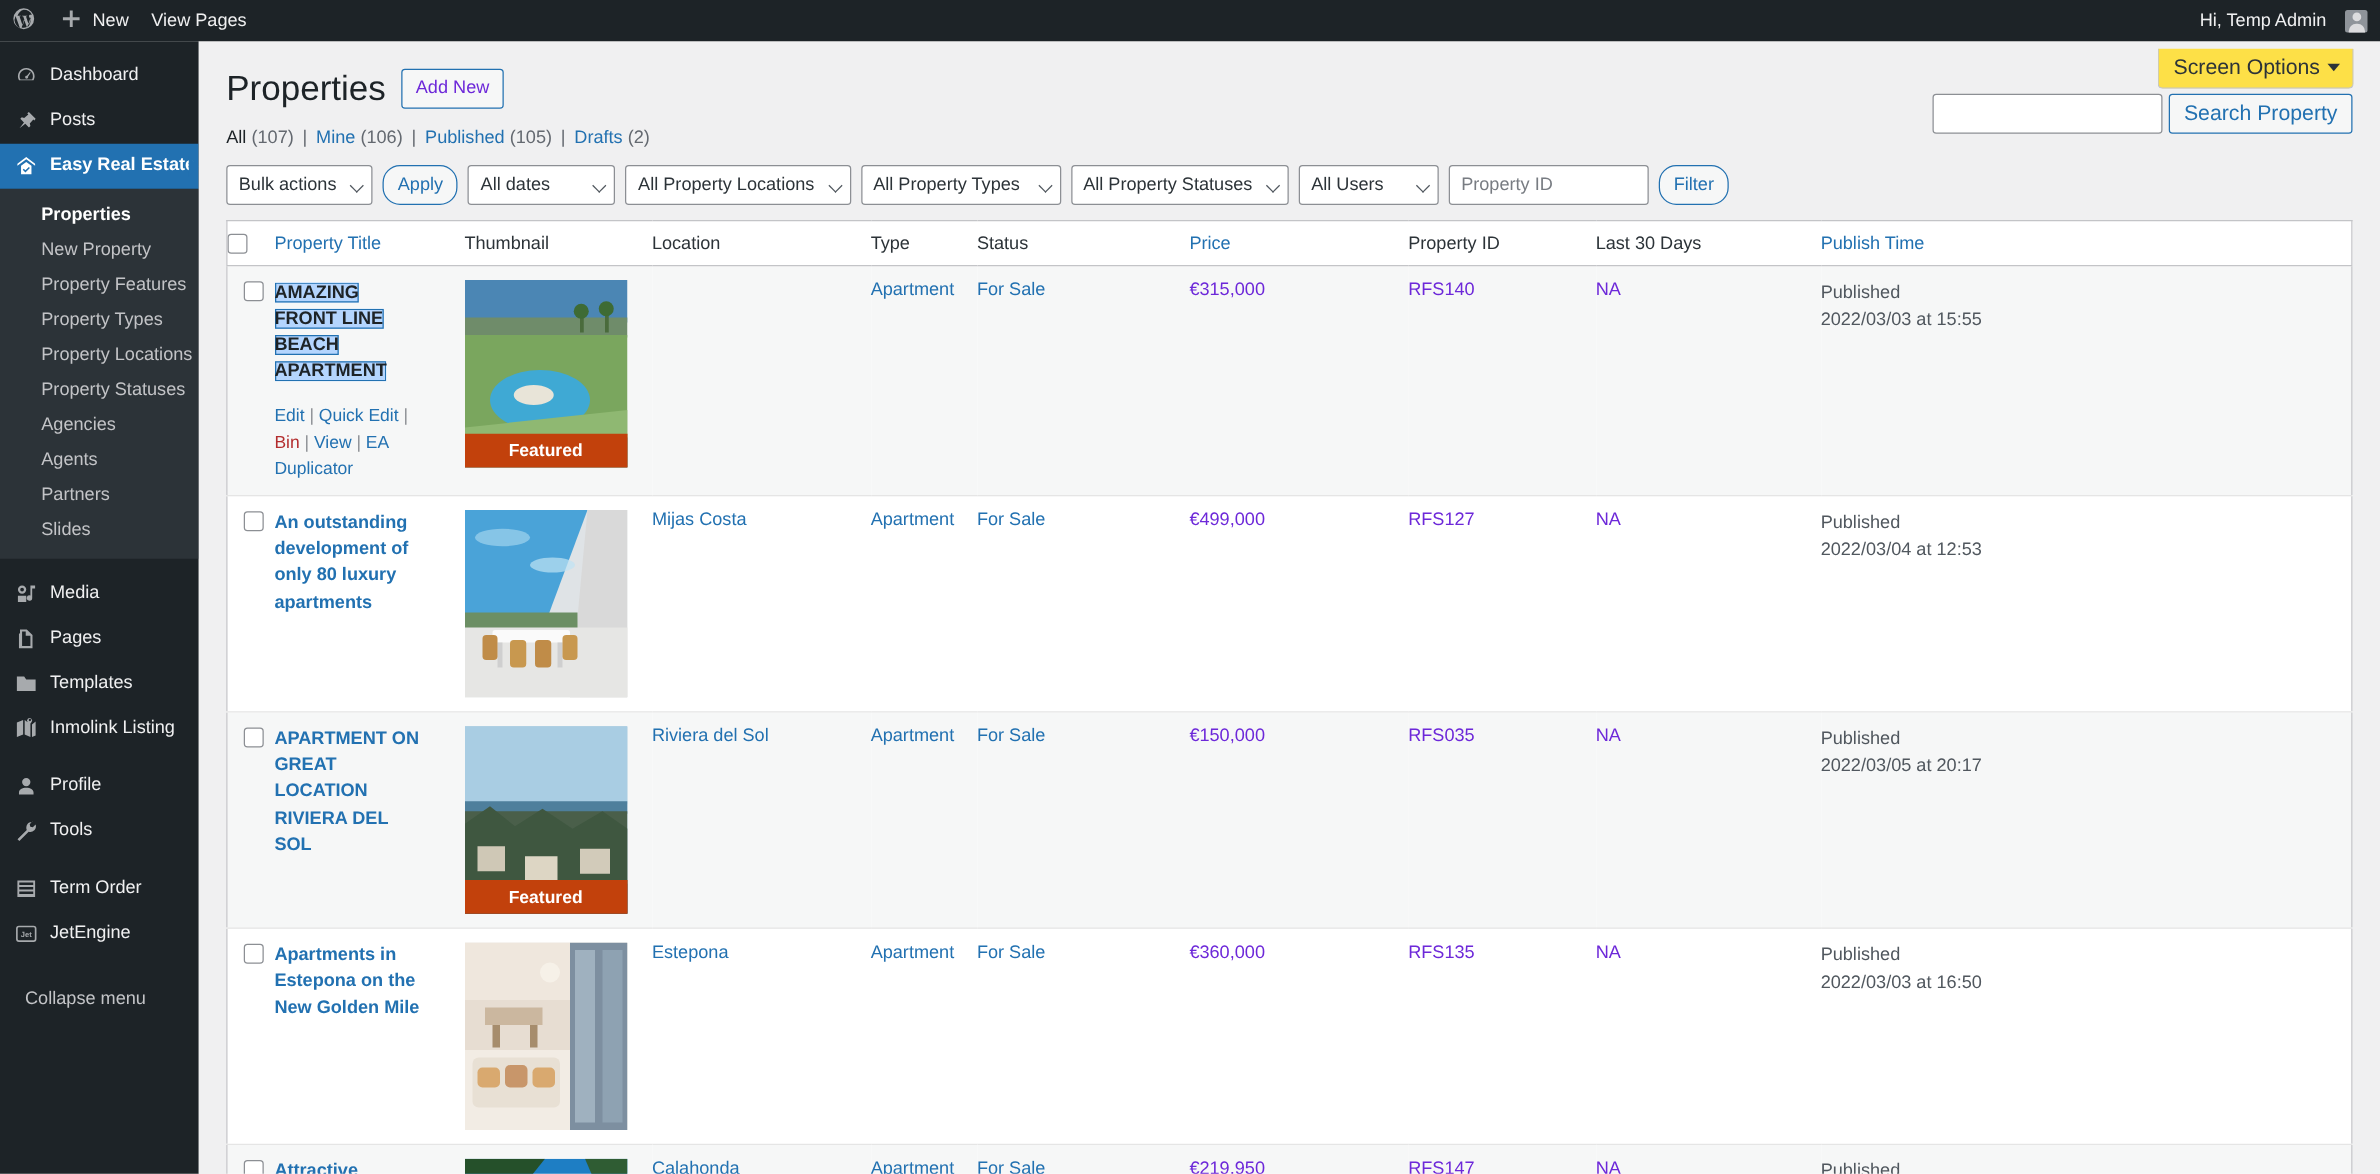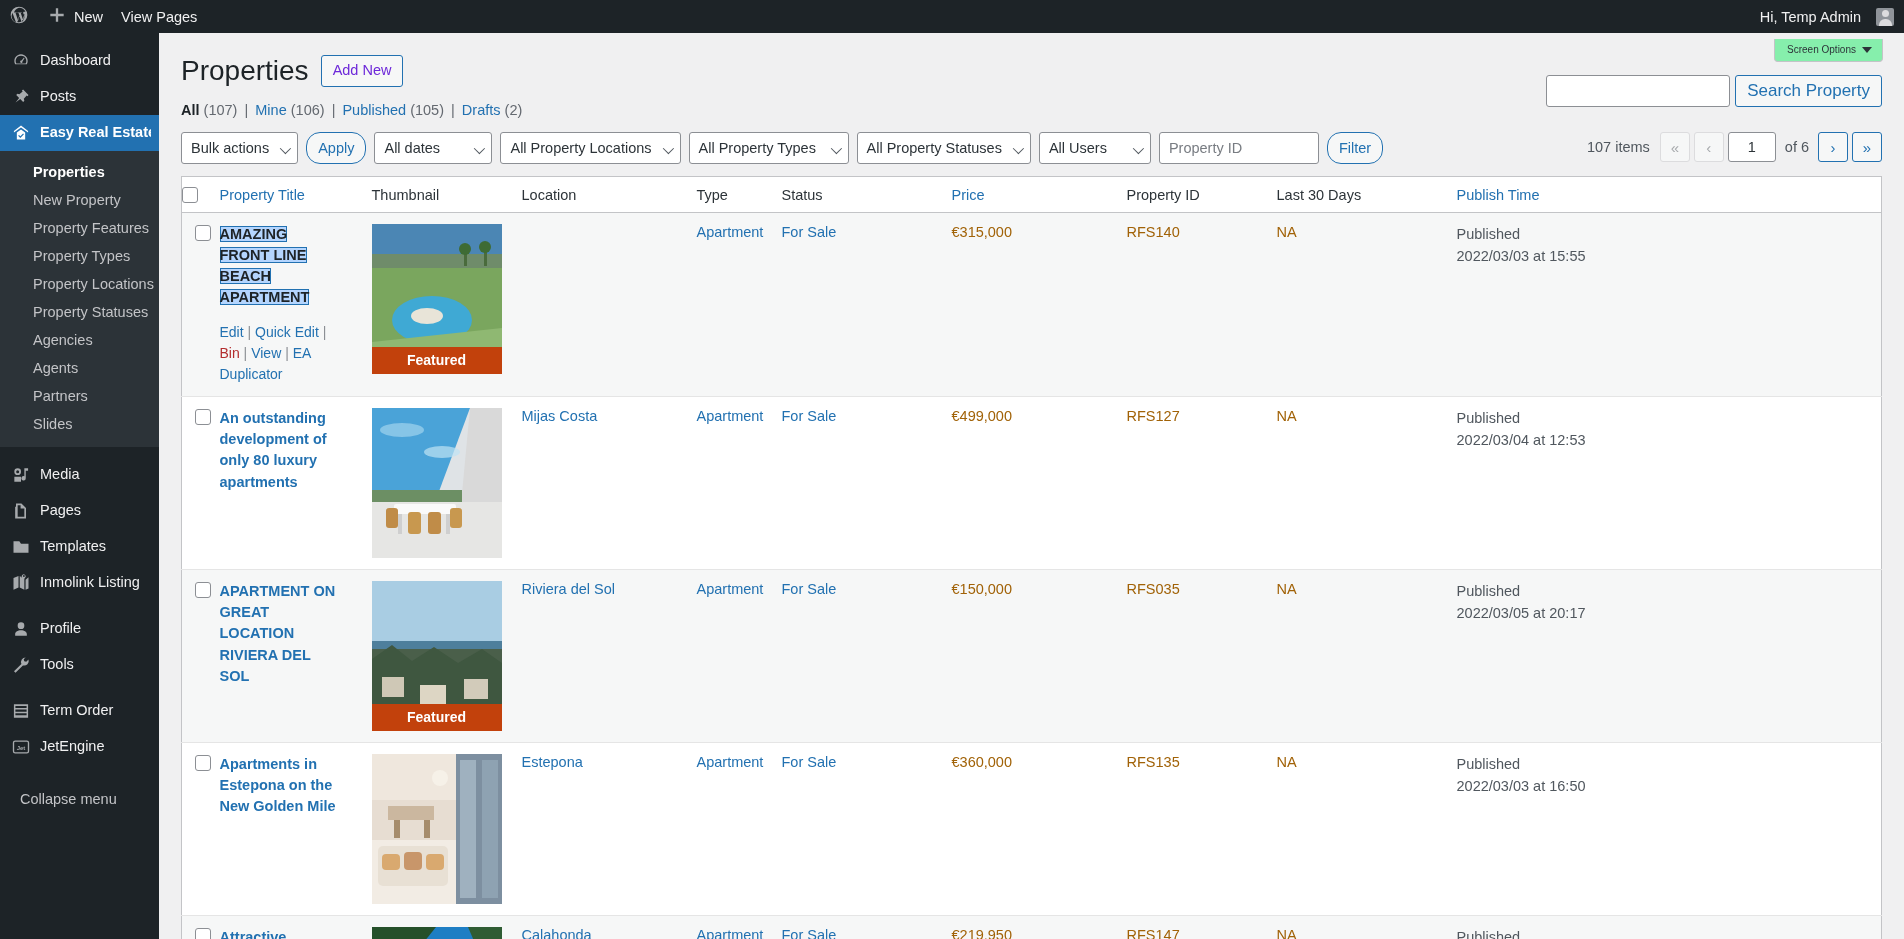--- a/index.html
+++ b/index.html
@@ -67,38 +67,38 @@
   .collapse .mi-ico { fill: #a7aaad; }
 
   
   #main {
     position: absolute; top: 33px; left: 159px;
     width: 1745px; height: 906px; background: #f0f0f1;
     overflow: hidden;
   }
   .screen-options {
     position: absolute; right: 21px; top: 6px;
-    background: #86efac; border: 1px solid #c3c4c7; border-top: none;
+    background: #fde047; border: 1px solid #c3c4c7; border-top: none;
     border-radius: 0 0 4px 4px;
-    padding: 5px 10px 6px 12px; font-size: 10px; color: #2c3338;
+    padding: 5px 10px 6px 12px; font-size: 17px; color: #2c3338;
     display: flex; align-items: center; gap: 6px;
   }
   .caret-dn { width: 0; height: 0; border-left: 5px solid transparent; border-right: 5px solid transparent; border-top: 6px solid #2c3338; }
 
   .wrap { padding: 10px 22px 0 22px; position: relative; }
   .page-head { display: flex; align-items: center; gap: 12px; padding-top: 10px; }
   h1.page-title { font-size: 28px; font-weight: 400; color: #1d2327; line-height: 1.3; }
   .page-action-btn {
     background: #f6f7f7; border: 1px solid #2271b1; color: #6d28d9;
     border-radius: 3px; padding: 3px 11px 4px; font-size: 14.5px; line-height: 1.6;
   }
 
   .subsubsub { margin-top: 13px; font-size: 14.5px; color: #50575e; }
   .subsubsub a { color: #2271b1; text-decoration: none; }
-  .subsubsub .cur { color: #1d2327; font-weight: 700; }
+  .subsubsub .cur { color: #1d2327; font-weight: 400; }
   .subsubsub .cnt { color: #646970; }
   .subsubsub .sep { color: #646970; padding: 0 3px; }
 
   
   .search-box {
     position: absolute; right: 22px; top: 42px;
     display: flex; align-items: center; gap: 5px;
   }
   .search-input {
     width: 184px; height: 32px; border: 1px solid #8c8f94; border-radius: 3px;
@@ -178,21 +178,21 @@
     background: #fff; display: block; margin-top: 1px;
   }
   a.row-title {
     color: #2271b1; font-weight: 600; text-decoration: none; line-height: 1.45; display: inline;
   }
   a.row-title.selected { background: #b4d5fe; color: #1d2327; box-shadow: 0 0 0 1px #2271b1 inset; }
   .row-actions { margin-top: 14px; color: #8c8f94; font-size: 14px; line-height: 1.5; }
   .row-actions a { color: #2271b1; text-decoration: none; }
   .row-actions a.trash { color: #b32d2e; }
   .cell-link { color: #2271b1; text-decoration: none; }
-  .cell-plain { color: #a16207; margin-top: 18px; }
+  .cell-plain { color: #6d28d9; margin-top: 18px; }
 
   .thumb-wrap { position: relative; width: 130px; }
   .thumb { width: 130px; display: block; border-radius: 0; }
   .featured-badge {
     position: absolute; left: 0; bottom: 0; width: 130px;
     background: #c2410c; color: #fff; font-weight: 700; font-size: 14px;
     text-align: center; padding: 5px 0 6px;
   }
   .pubtime { color: #50575e; line-height: 1.5; }
 </style>
@@ -410,29 +410,20 @@
       </div>
       <div class="sel">
         <span>All Property Statuses</span>
       </div>
       <div class="sel" style="min-width:112px;">
         <span>All Users</span>
       </div>
       <input class="txt-input" type="text" placeholder="Property ID" style="">
       <button class="btn-secondary">Filter</button>
 
-      <div class="pagination">
-        <span class="pg-items">107 items</span>
-        <span class="pg-btn disabled">«</span>
-        <span class="pg-btn disabled">‹</span>
-        <span class="pg-cur">1</span>
-        <span class="pg-of">of 6</span>
-        <span class="pg-btn">›</span>
-        <span class="pg-btn">»</span>
-      </div>
     </div>
 
     <table class="wp-list">
       <thead>
         <tr>
           <th class="col-cb">
             <span class="cb"></span>
           </th>
           <th class="col-title">
             <a>Property Title</a>

